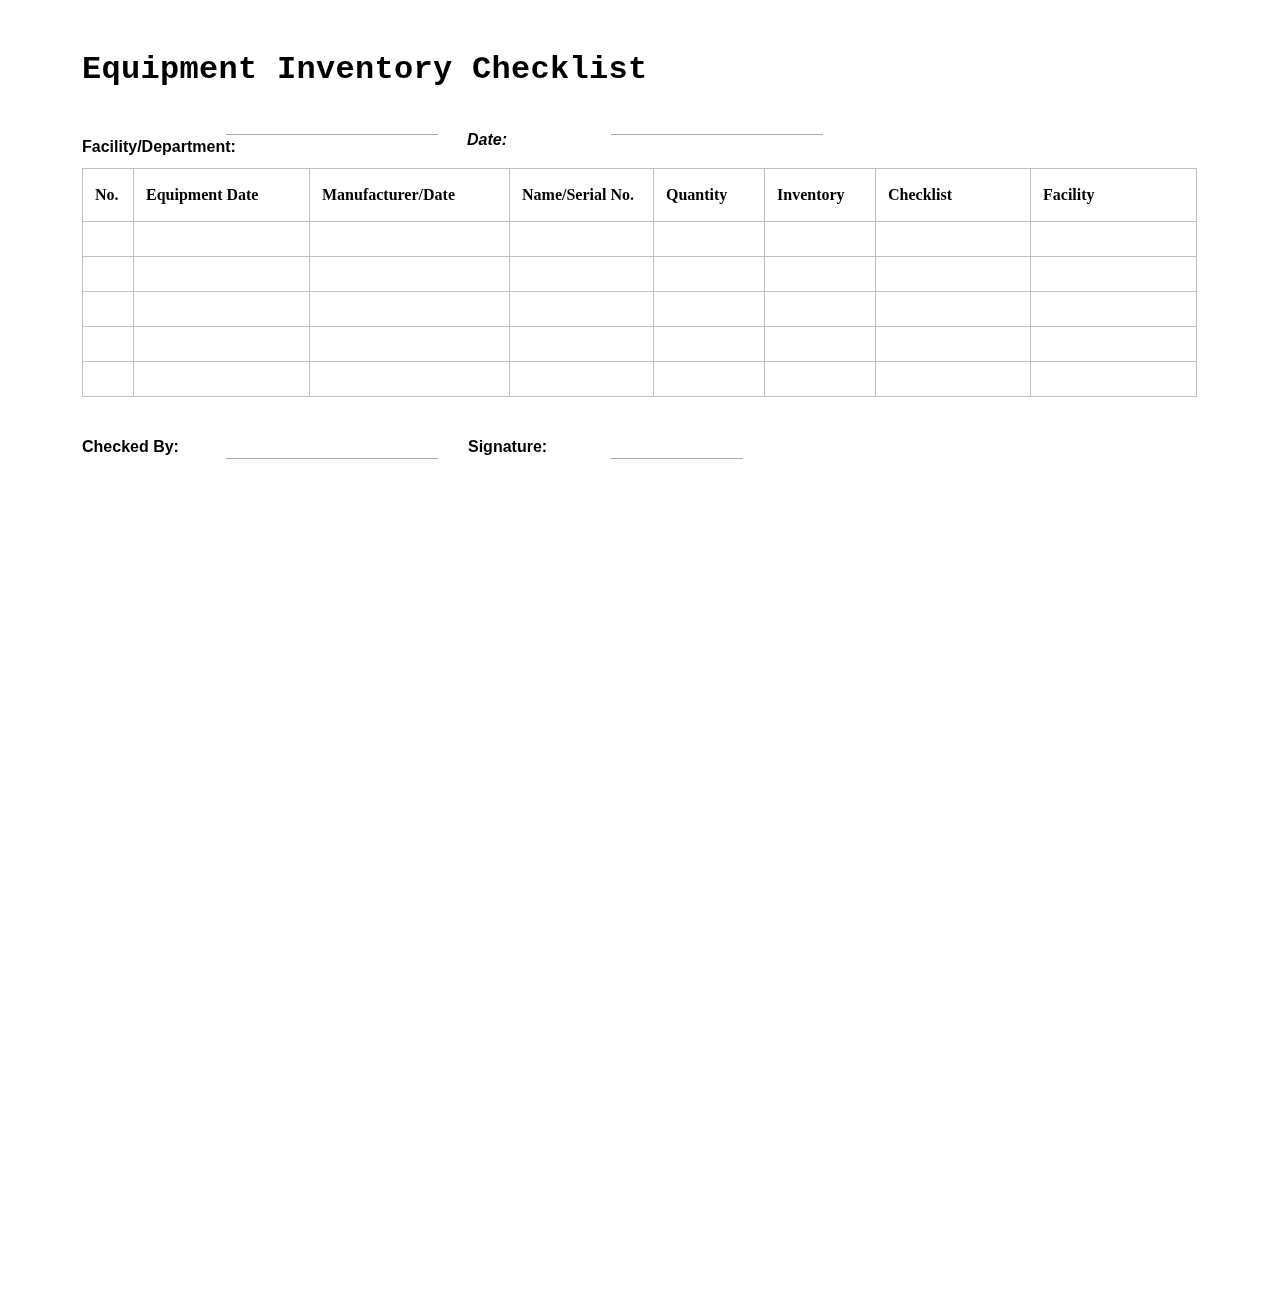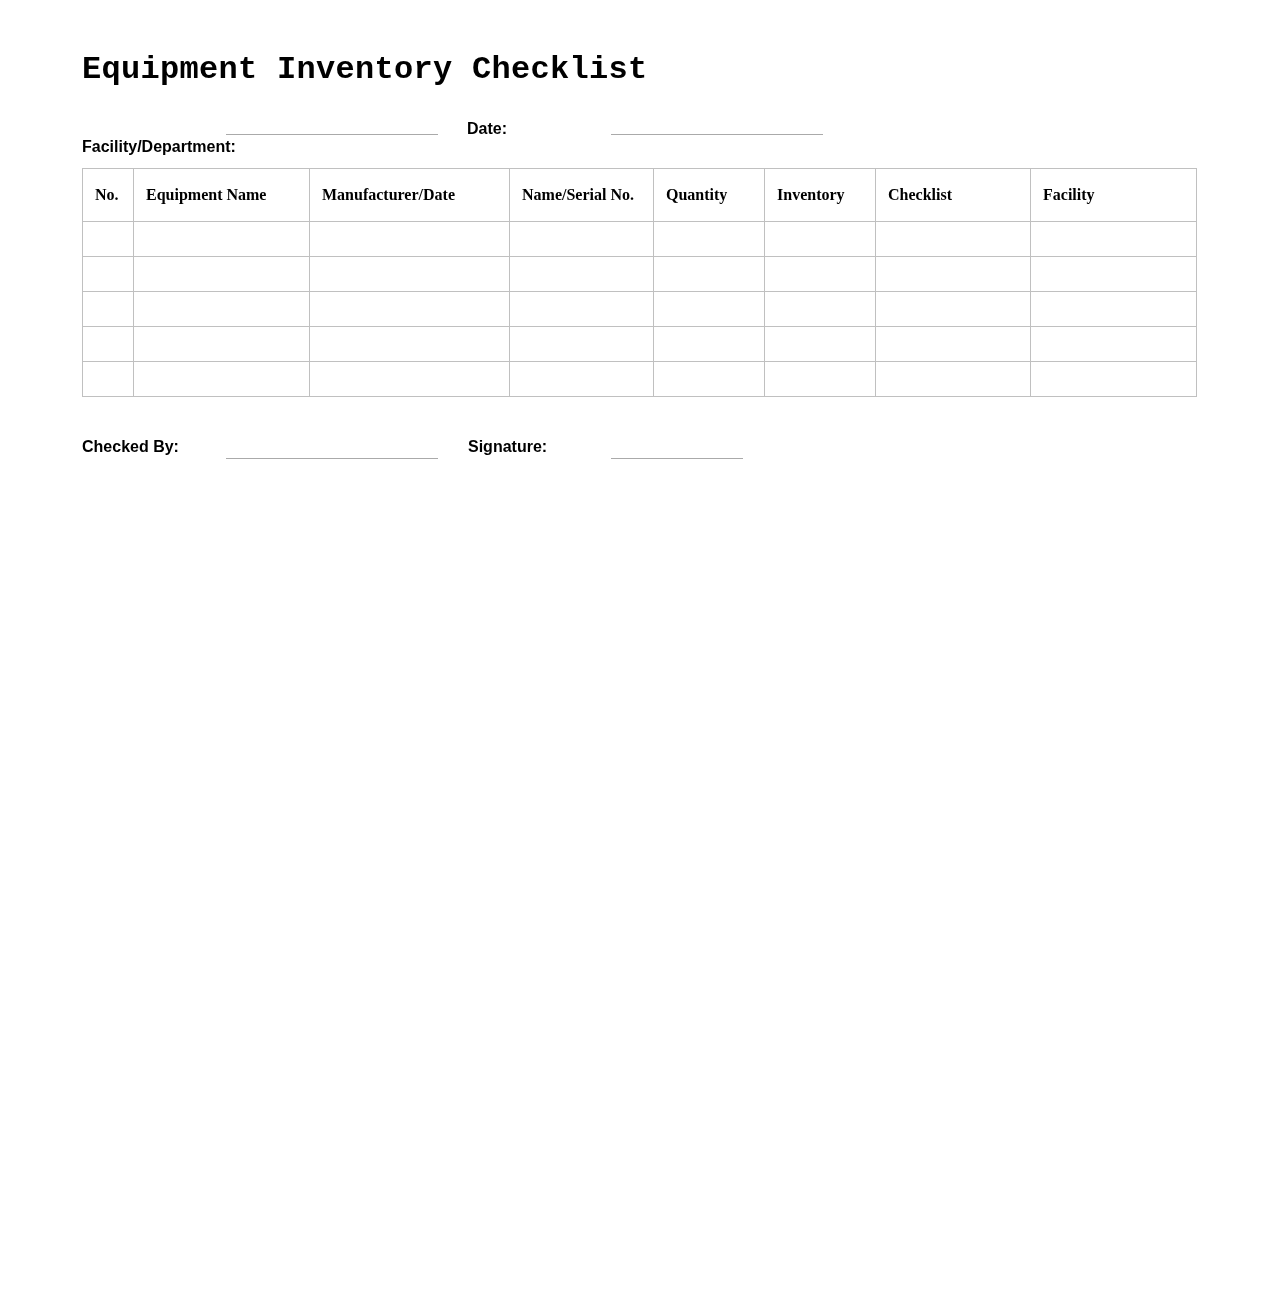--- a/index.html
+++ b/index.html
@@ -38,38 +38,38 @@
     table.inv td { height: 34px; }
   </style>
 </head>
 <body>
 
 <h1 class="title">Equipment Inventory Checklist</h1>
 
 <div class="field-label" style="left:82px; top:113px;margin-top:24px;">Facility/Department:</div>
 <div class="field-line" style="left:226px; top:134px; width:212px;"></div>
 
-<div class="field-label" style="left:467px; top:119px;">Date:</div>
+<div class="field-label" style="left:467px; top:130px;font-style:italic;">Date:</div>
 <div class="field-line" style="left:611px; top:134px; width:212px;"></div>
 
 <table class="inv">
   <colgroup>
     <col style="width:51px">
     <col style="width:176px">
     <col style="width:200px">
     <col style="width:144px">
     <col style="width:111px">
     <col style="width:111px">
     <col style="width:155px">
     <col style="width:166px">
   </colgroup>
   <thead>
     <tr>
       <th>No.</th>
-      <th>Equipment Name</th>
+      <th>Equipment Date</th>
       <th>Manufacturer/Date</th>
       <th>Name/Serial No.</th>
       <th>Quantity</th>
       <th>Inventory</th>
       <th>Checklist</th>
       <th>Facility</th>
     </tr>
   </thead>
   <tbody>
     <tr>

